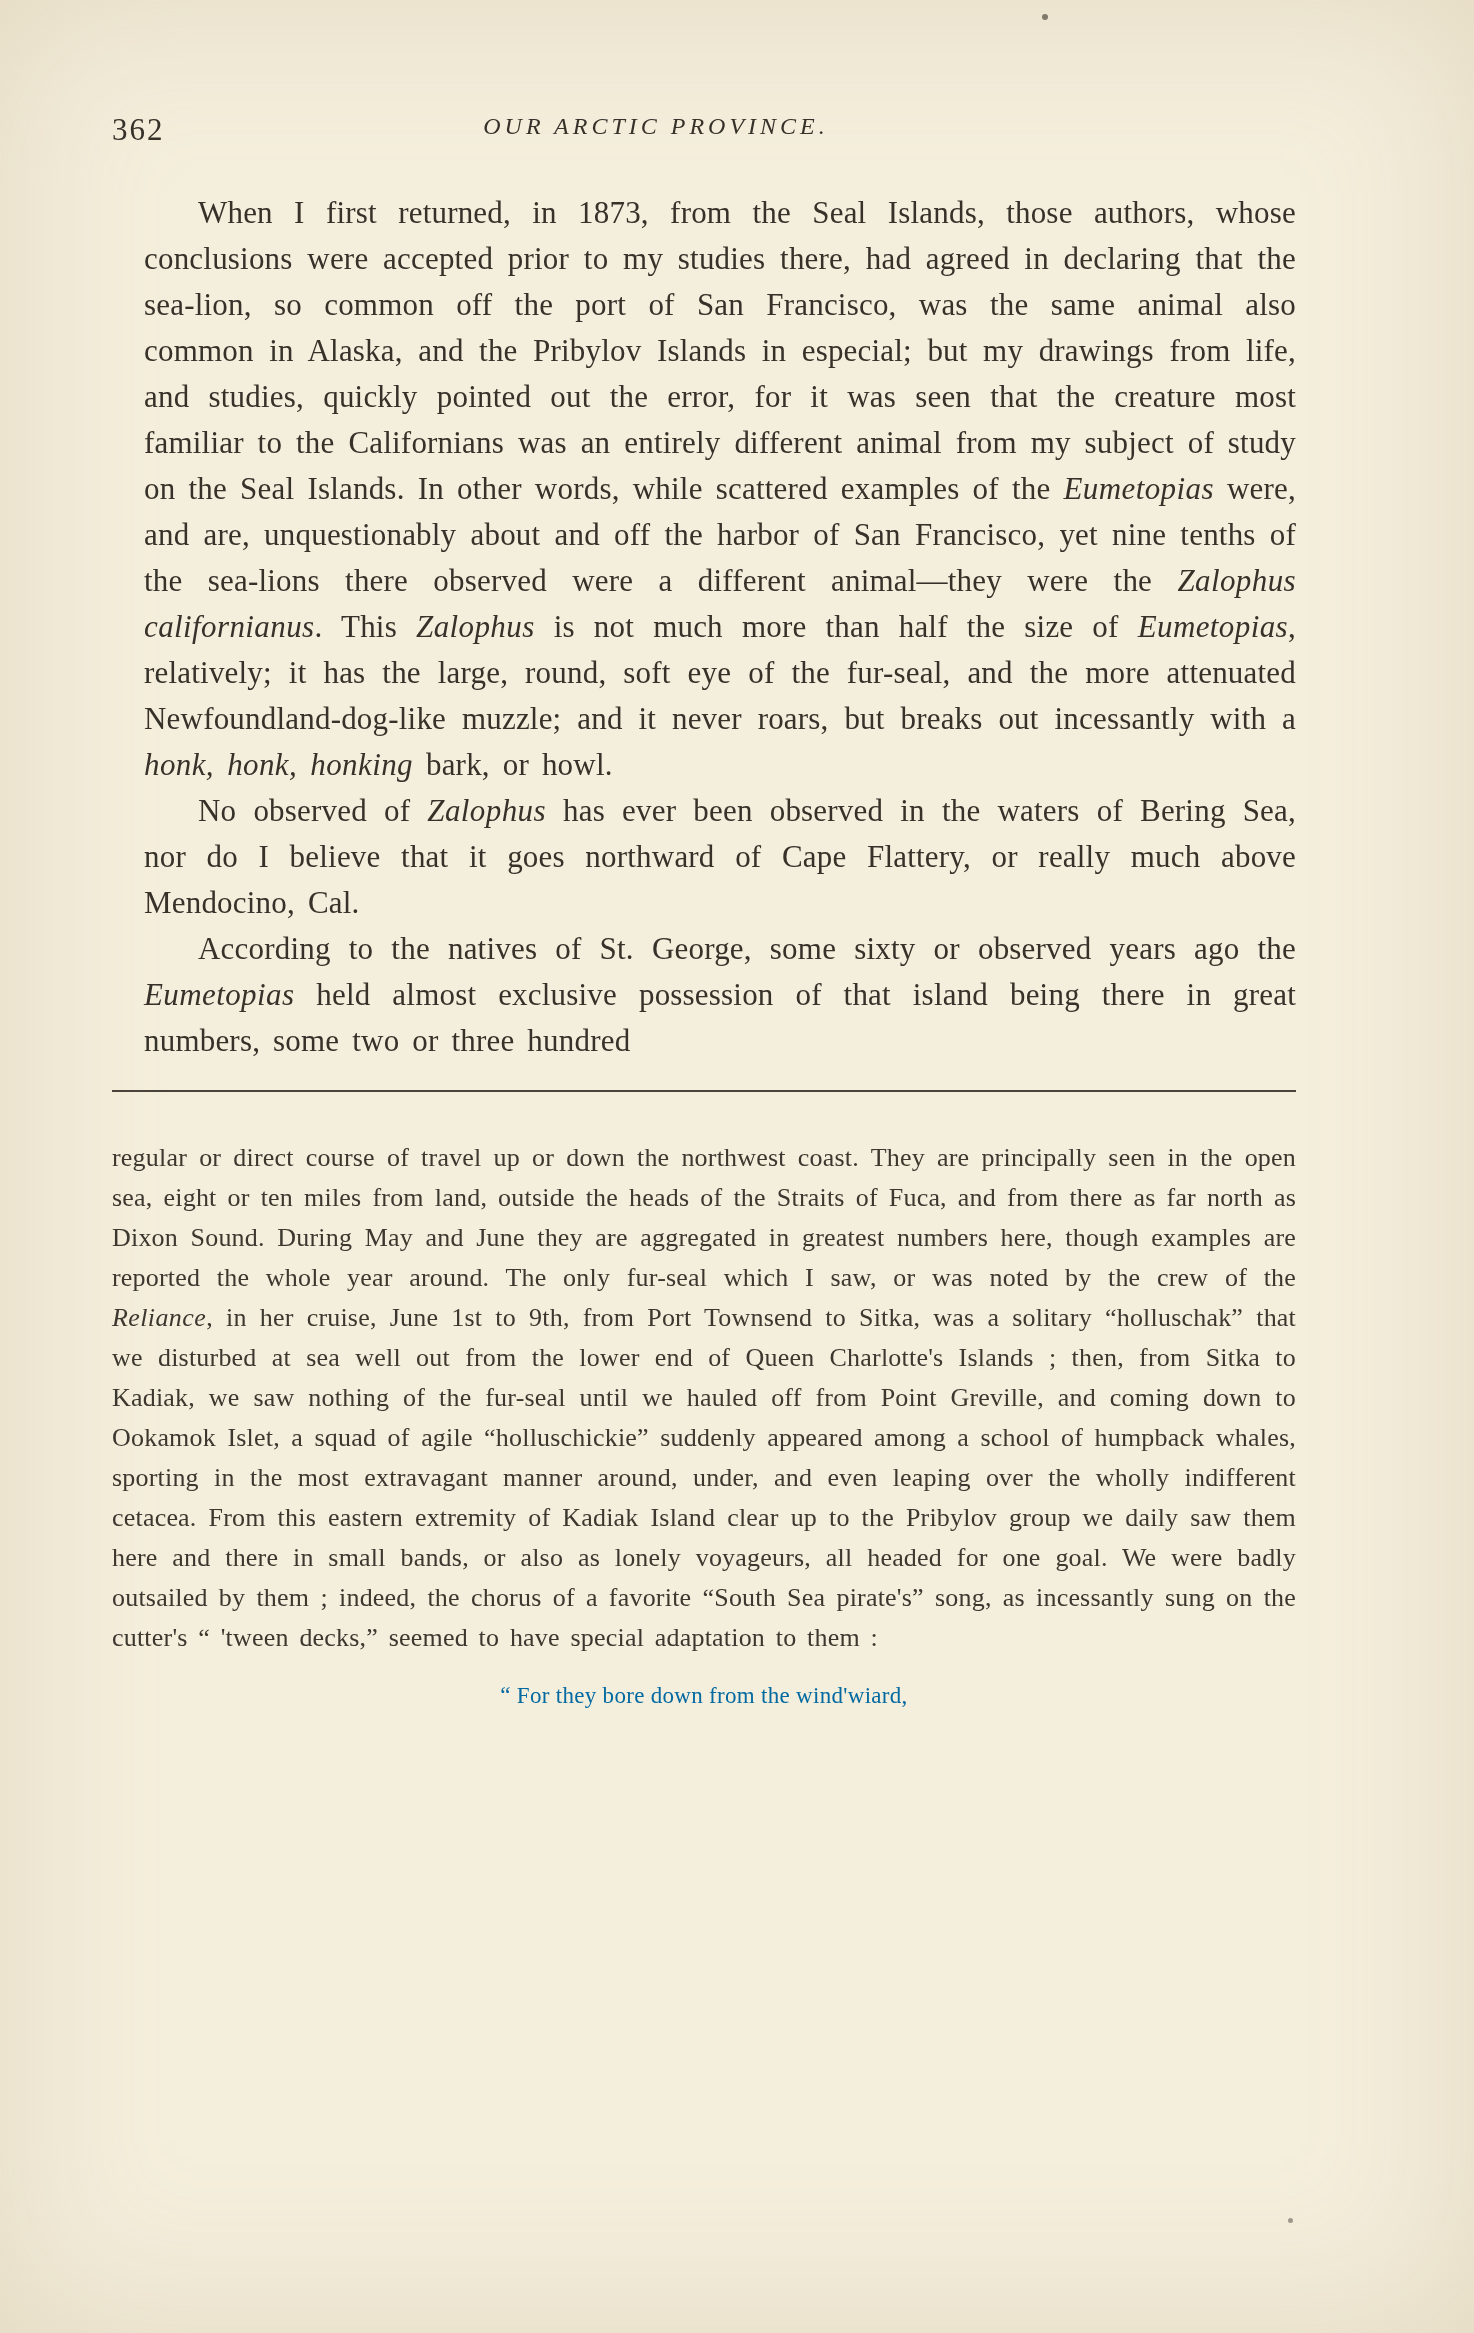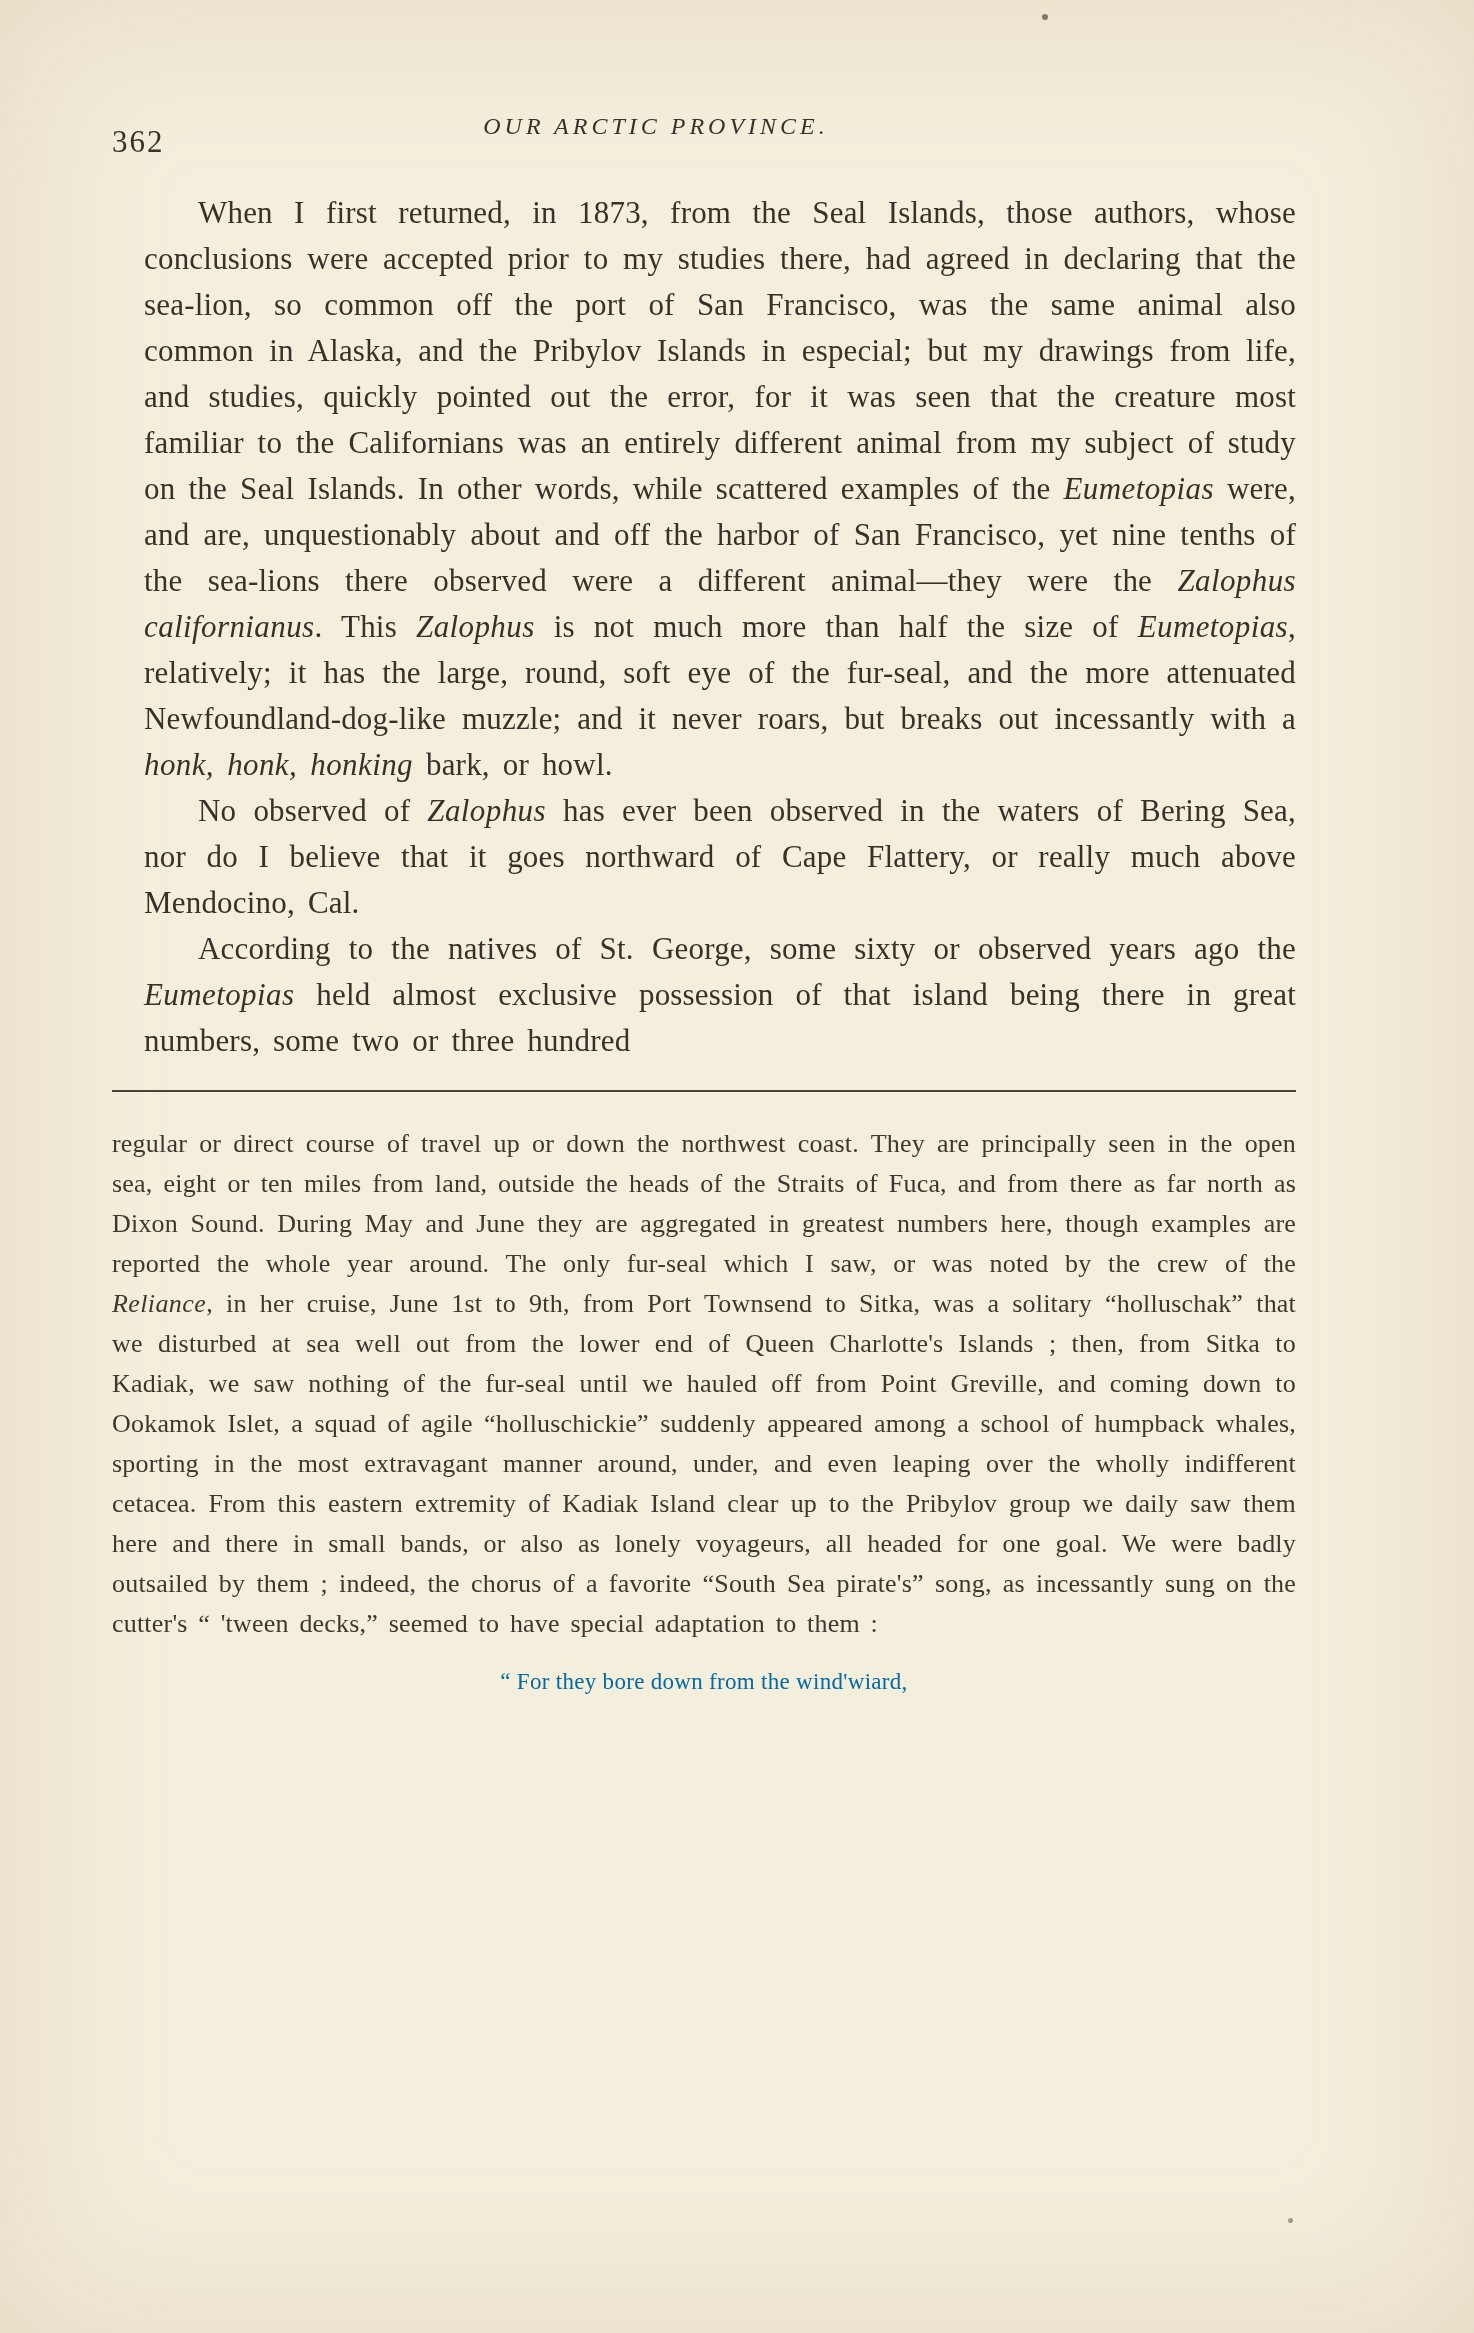--- a/index.html
+++ b/index.html
@@ -23,21 +23,21 @@
     box-shadow: inset 0 0 160px rgba(182, 162, 122, 0.28);
   }
   .page-header {
     position: relative;
     height: 48px;
     margin-bottom: 30px;
   }
   .page-number {
     position: absolute;
     left: 0;
-    top: 12px;
+    top: 0;
     font-size: 31px;
     letter-spacing: 2px;
   }
   .running-title {
     position: absolute;
     left: 0;
     right: 96px;
     top: 1px;
     text-align: center;
     font-size: 24px;
@@ -61,21 +61,21 @@
     font-style: italic;
     letter-spacing: 0.4px;
   }
   .footnote-rule {
     margin-top: 26px;
     border-top: 2px solid #49443a;
     width: 100%;
     height: 0;
   }
   .footnote {
-    margin-top: 32px;
+    margin-top: 46px;
     font-size: 26px;
     line-height: 40px;
     color: #3c382f;
   }
   .footnote-text {
     margin: 0;
     text-align: justify;
     word-spacing: 4px;
     letter-spacing: 0.2px;
   }

